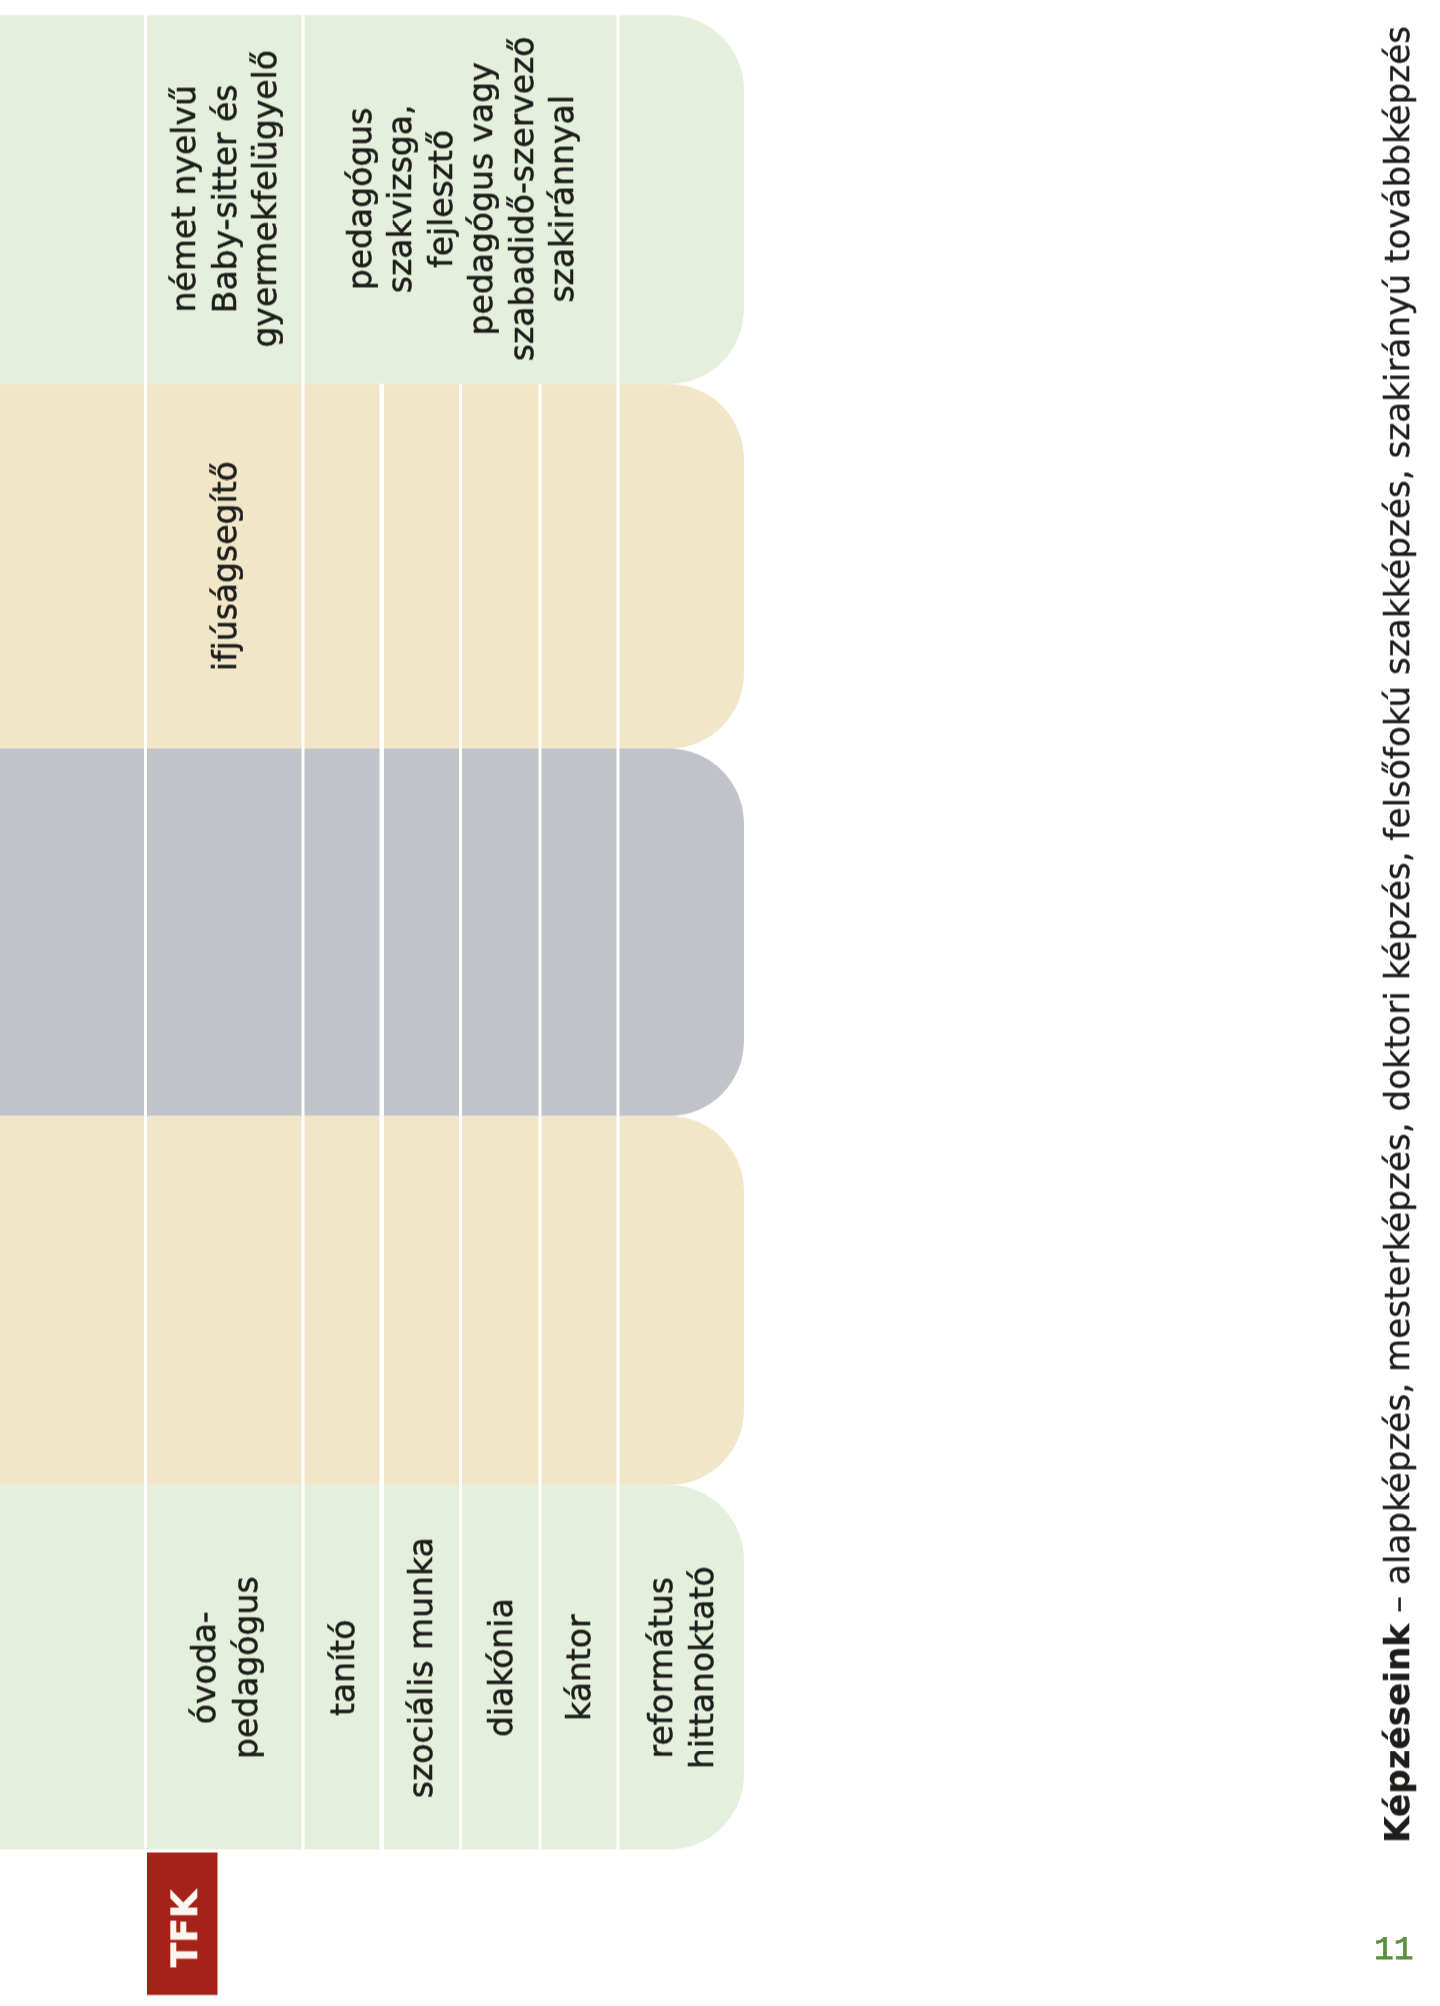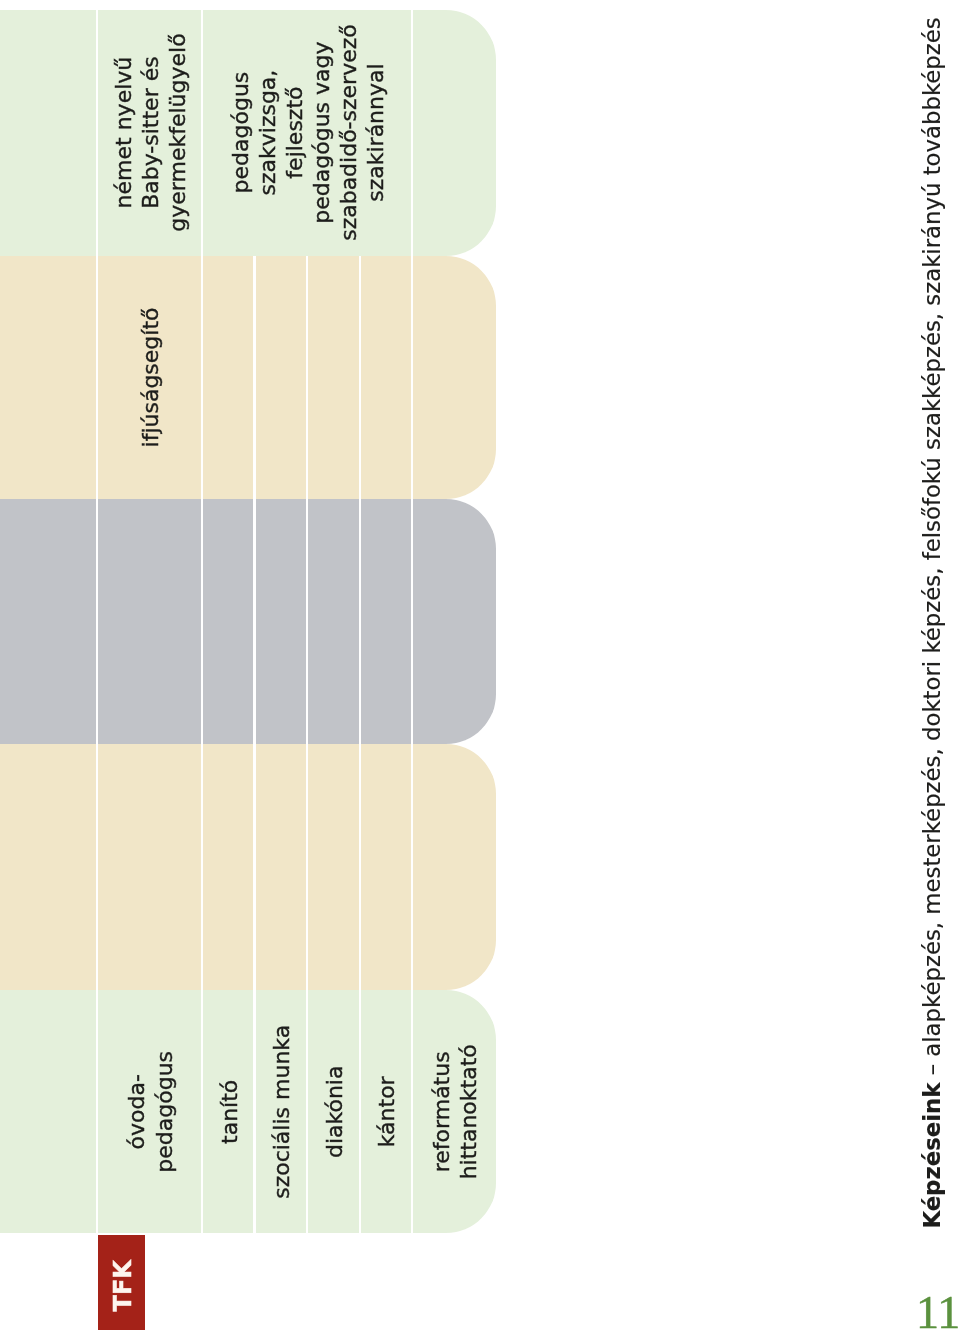--- a/index.html
+++ b/index.html
@@ -22,21 +22,21 @@
   .cell > div{transform:translateY(1px);}
   #tfk{position:absolute;left:7px;top:97.5px;width:95px;height:47.5px;
        background:#a42218;color:#fdf5ef;font-weight:bold;font-size:24px;
        display:flex;align-items:center;justify-content:center;box-sizing:border-box;}
   #tfk .tfk-text{display:block;transform:translate(-3.3px,2.2px);
                  -webkit-text-stroke:0.45px #fdf5ef;}
   #footer{position:absolute;left:108.4px;top:919.3px;
           font-size:22.8px;color:#1d1d1b;white-space:nowrap;
           -webkit-text-stroke:0.22px #1d1d1b;}
   #pageno{position:absolute;left:916px;top:1290px;
-          font-family:Liberation Serif, serif;color:#5b913e;font-size:46px;line-height:1;
+          font-family:Liberation Mono, monospace;color:#5b913e;font-size:22px;line-height:1;
           -webkit-text-stroke:0.5px #5b913e;}
 </style>
 </head>
 <body>
 
 <div id="page">
   <div id="chart">
     <div class="band band-green" style="left:1081.4px;width:246.1px;"></div>
     <div class="rowline" style="left:1081.4px;width:246.1px;top:95.8px;"></div>
     <div class="rowline" style="left:1081.4px;width:246.1px;top:200.8px;"></div>

